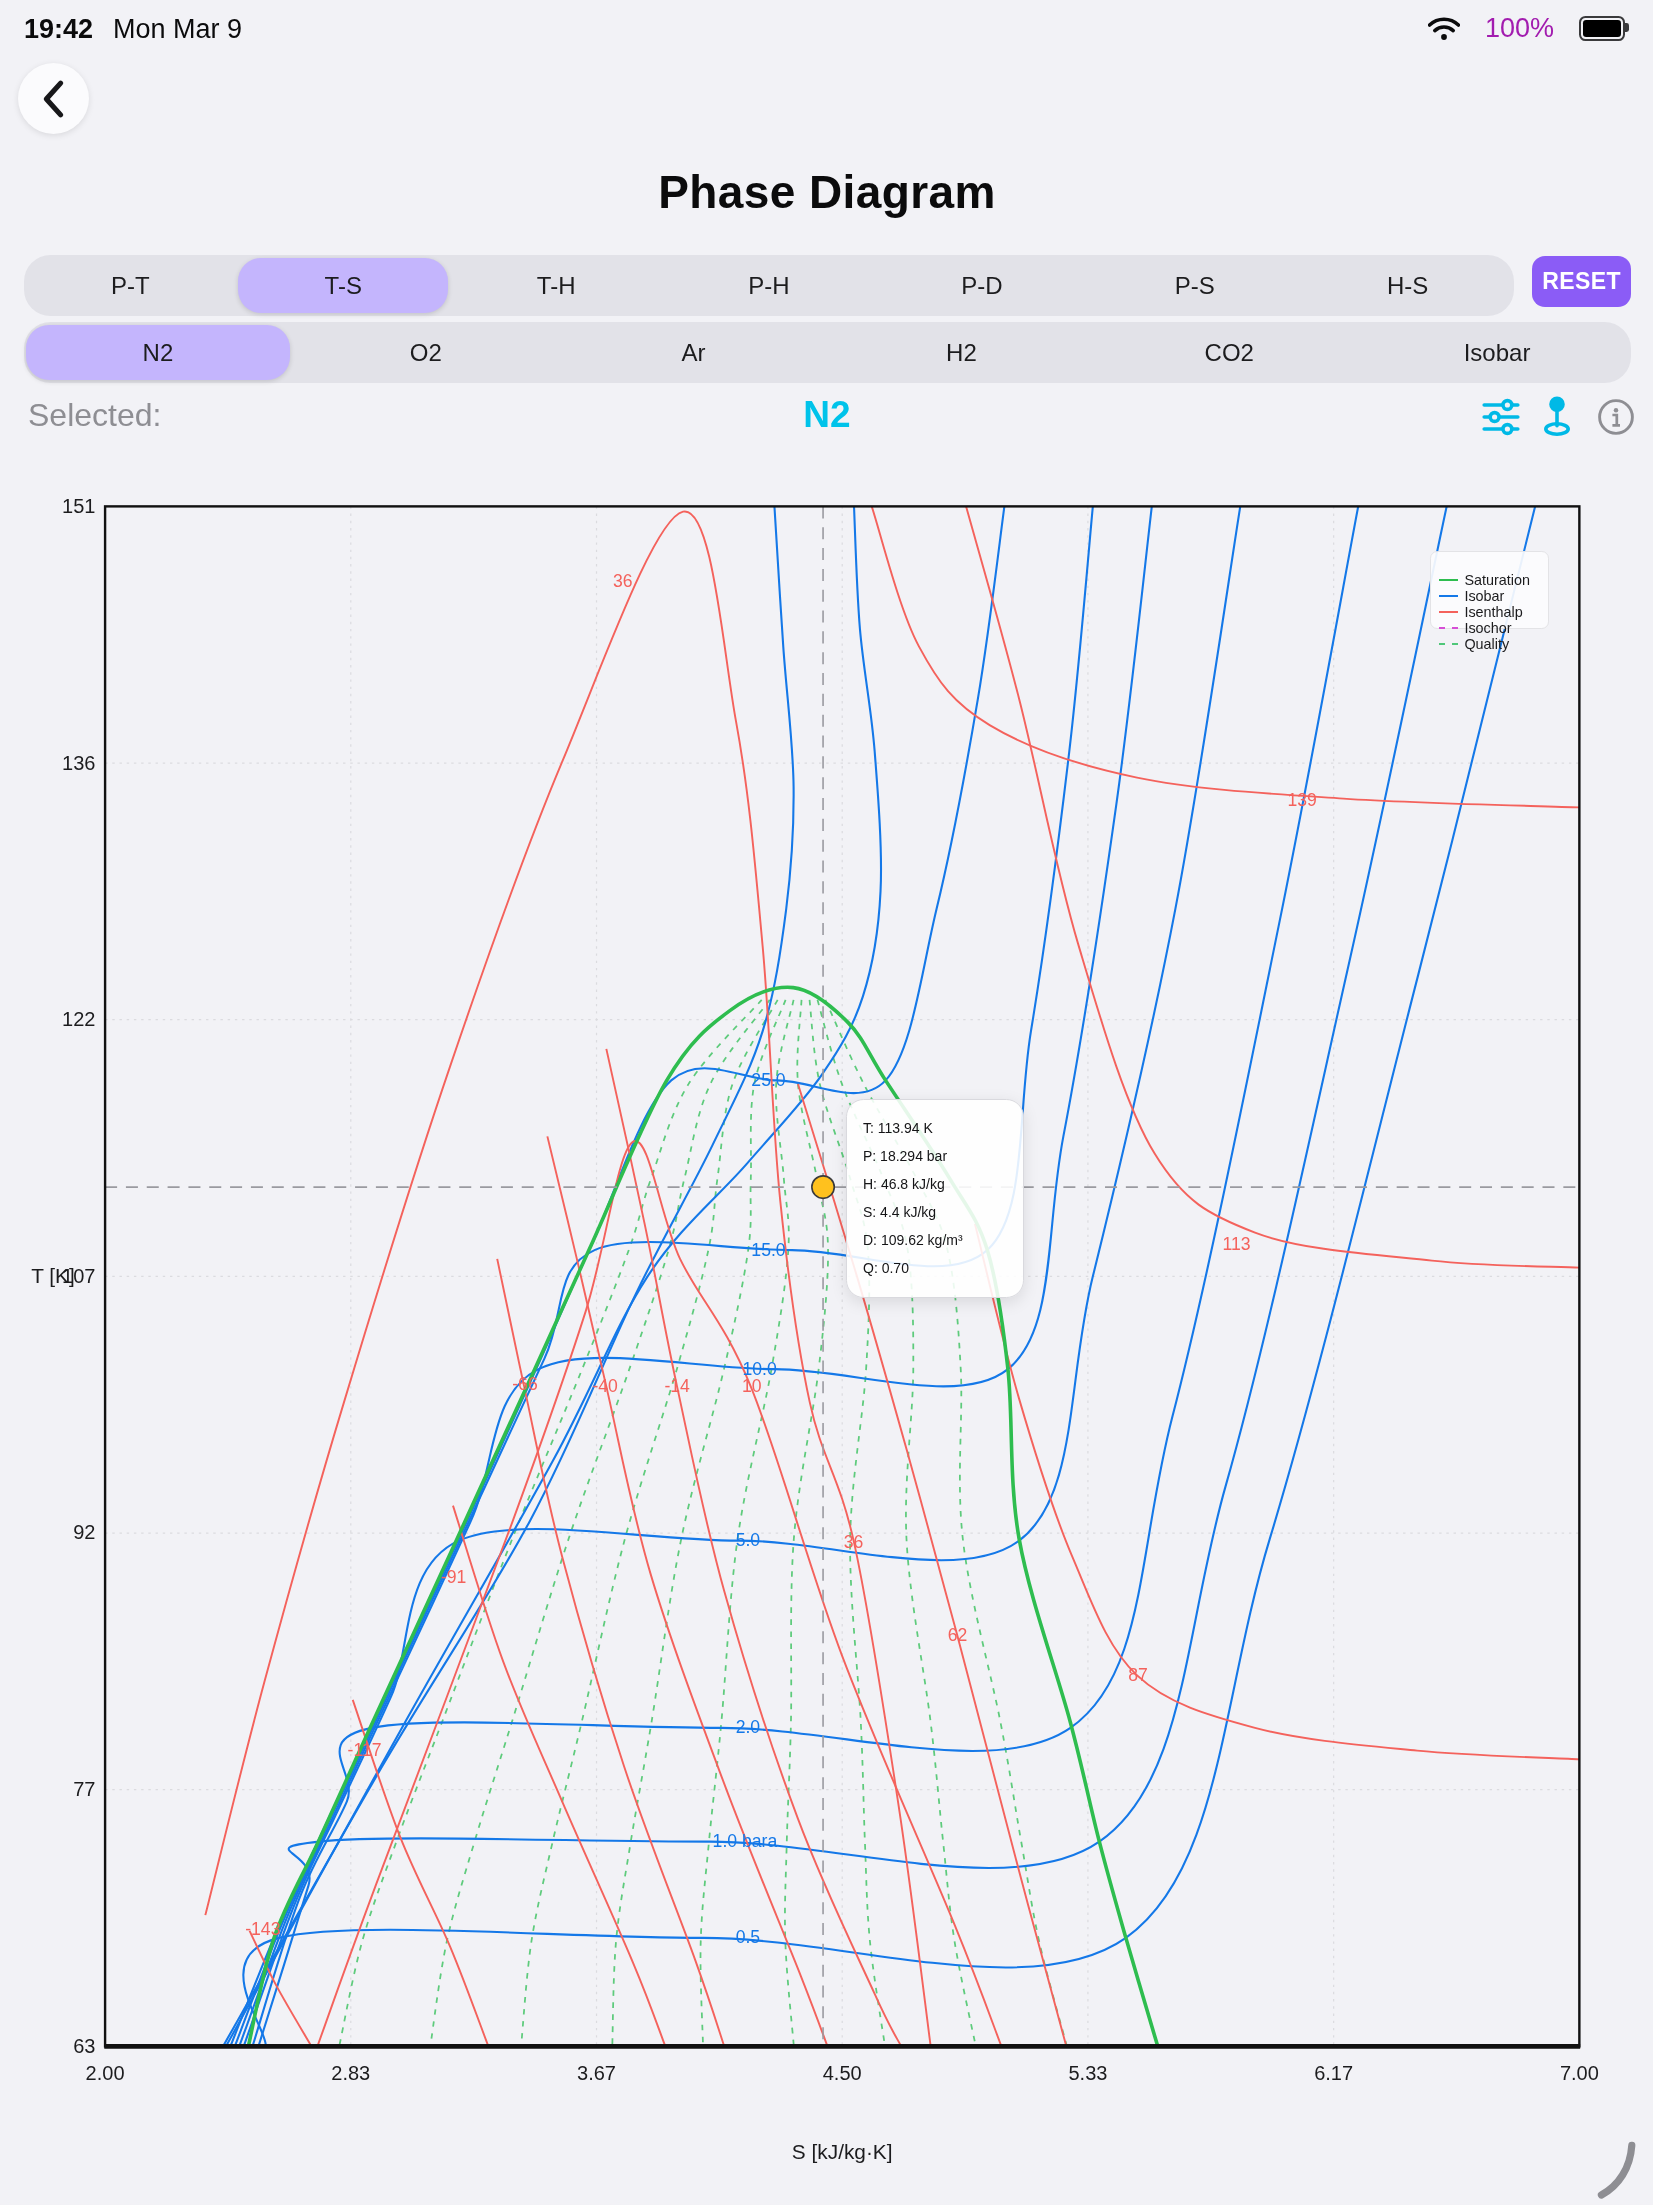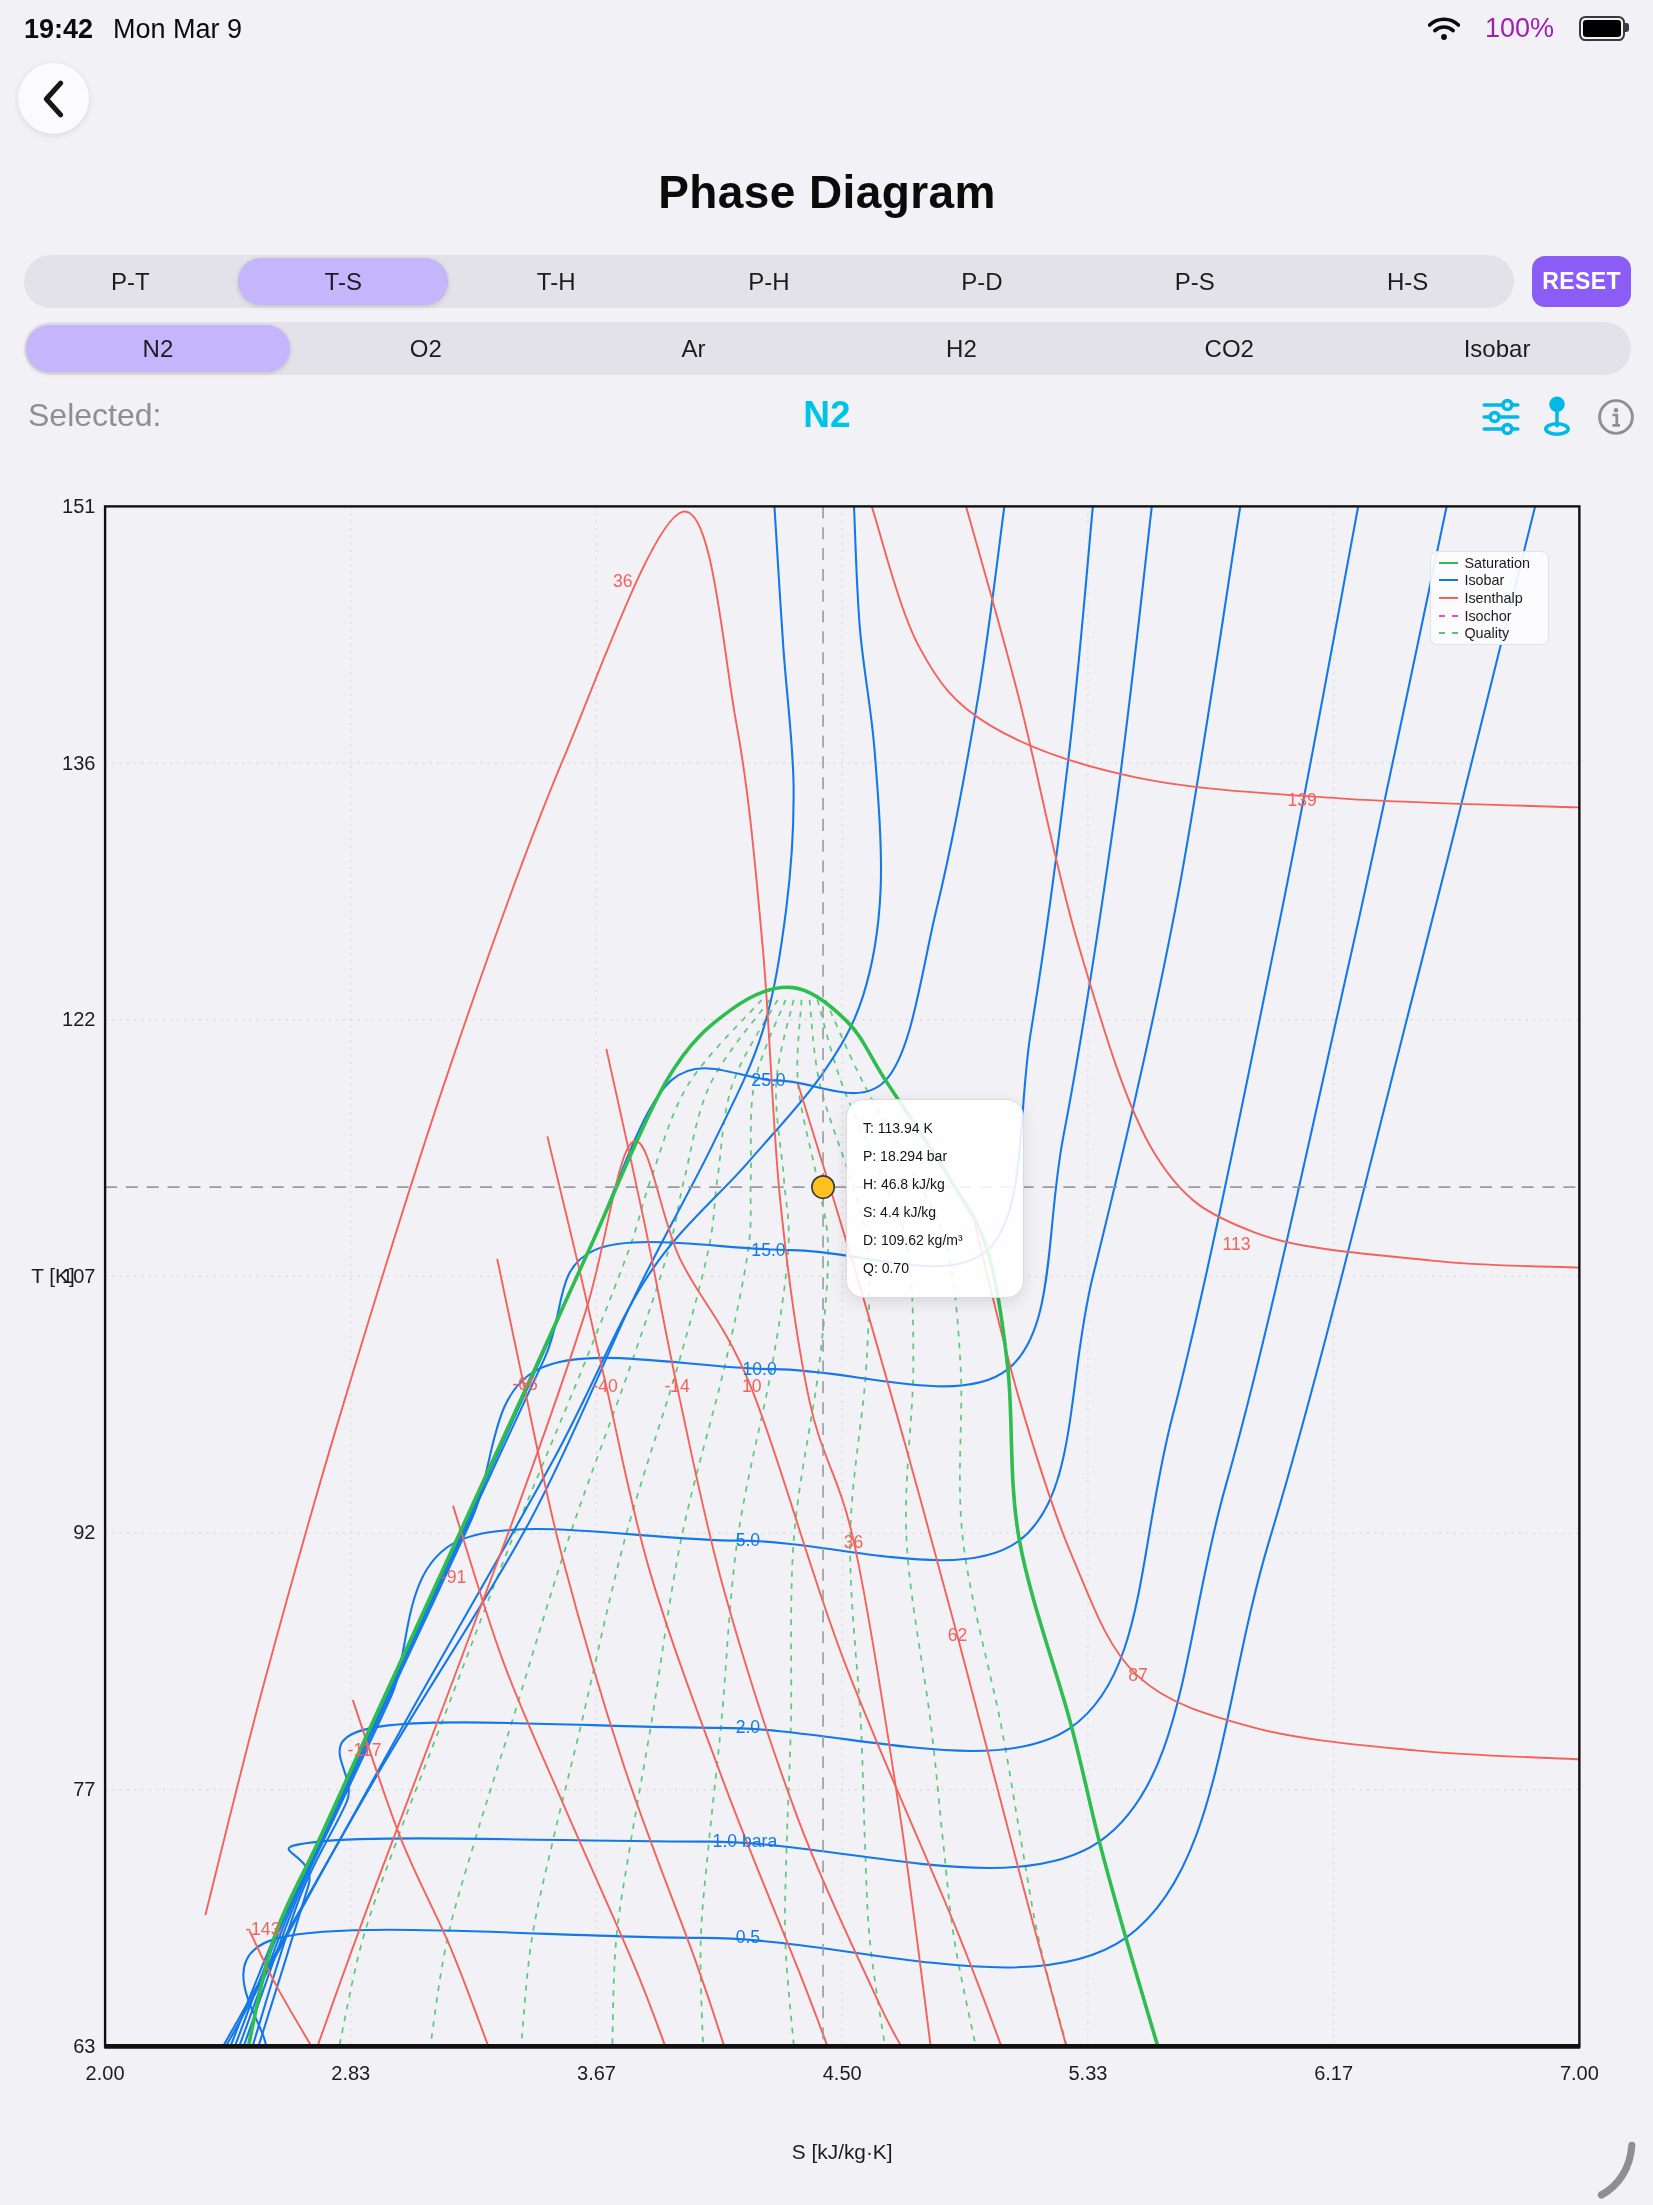--- a/index.html
+++ b/index.html
@@ -10,35 +10,35 @@
   #status-left .time{font-weight:700;margin-right:20px;}
   #status-right{right:29px;top:13px;display:flex;align-items:center;gap:25px;font-size:27px;color:#a21caf;}
   .batt{width:42px;height:21.6px;border:2px solid #3a3a3c;border-radius:6.4px;position:relative;}
   .batt .fill{position:absolute;left:2.4px;top:2.4px;right:2.4px;bottom:2.4px;background:#000;border-radius:3.2px;}
   .batt .nub{position:absolute;right:-6.4px;top:5.6px;width:4px;height:8.8px;background:#3a3a3c;border-radius:0 2.4px 2.4px 0;}
   
   #back-btn{left:17.6px;top:63px;width:71px;height:71px;border-radius:50%;background:#fbfbfd;box-shadow:0 1.6px 6.4px rgba(0,0,0,.10);display:flex;align-items:center;justify-content:center;cursor:pointer;}
   
   #page-title{left:0;top:165px;width:100%;text-align:center;font-size:46px;font-weight:700;color:#0b0b0c;letter-spacing:0.4px;}
   
-  .seg{background:#E2E2E8;border-radius:26.4px;display:flex;align-items:stretch;height:53px;}
+  .seg{background:#E2E2E8;border-radius:26.4px;display:flex;align-items:stretch;height:61px;}
   #seg-diagram{left:24px;top:255px;width:1490px;}
   #seg-fluid{left:24px;top:322px;width:1607px;}
   .seg .opt{flex:1;display:flex;align-items:center;justify-content:center;font-size:24px;color:#1c1c1e;border-radius:23px;margin:3.2px 1.6px;cursor:pointer;white-space:nowrap;}
   .seg .opt.selected{background:#c4b5fd;box-shadow:0 1.6px 5.6px rgba(0,0,0,.14);font-weight:500;}
   #reset-btn{left:1532px;top:256px;width:99px;height:51px;background:#8b5cf6;border-radius:13px;color:#fff;font-size:23px;font-weight:700;display:flex;align-items:center;justify-content:center;cursor:pointer;letter-spacing:0.4px;}
   
   #selected-label{left:28px;top:397px;font-size:32px;color:#8E8E93;}
   #selected-value{left:0;top:394px;width:100%;text-align:center;font-size:37px;font-weight:700;color:#00C3EA;}
   .bar-icon{top:396px;width:40px;height:42px;cursor:pointer;}
   #icon-sliders{right:133px;}
   #icon-pin{right:77px;}
   #icon-info{right:17.6px;}
   
-  #legend-box{left:1430px;top:551px;width:119px;height:94px;background:rgba(252,252,253,.92);border:0.8px solid #e3e3e6;border-radius:7.2px;padding:2px 8px;box-sizing:border-box;display:flex;flex-direction:column;justify-content:space-between;}
+  #legend-box{left:1430px;top:551px;width:119px;height:78px;background:rgba(252,252,253,.92);border:0.8px solid #e3e3e6;border-radius:7.2px;padding:20px 8px;box-sizing:border-box;display:flex;flex-direction:column;justify-content:space-between;}
   .legend-row{display:flex;align-items:center;gap:6.4px;height:17.6px;}
   .legend-swatch{width:19px;height:0;flex:0 0 19px;}
   .legend-label{font-size:14.4px;color:#1c1c1e;}
   #tooltip-box{left:846px;top:1099px;width:178px;background:rgba(255,255,255,.88);border:0.8px solid #d9d9de;border-radius:17.6px;box-shadow:0 4.8px 16px rgba(0,0,0,.10);padding:14.4px 16px;box-sizing:border-box;}
   .tt-line{font-size:14px;color:#141416;line-height:28px;white-space:nowrap;}
   #chart-svg{left:0;top:0;}
   #scribble{right:11.2px;bottom:1.6px;}
 </style>
 </head>
 <body>

